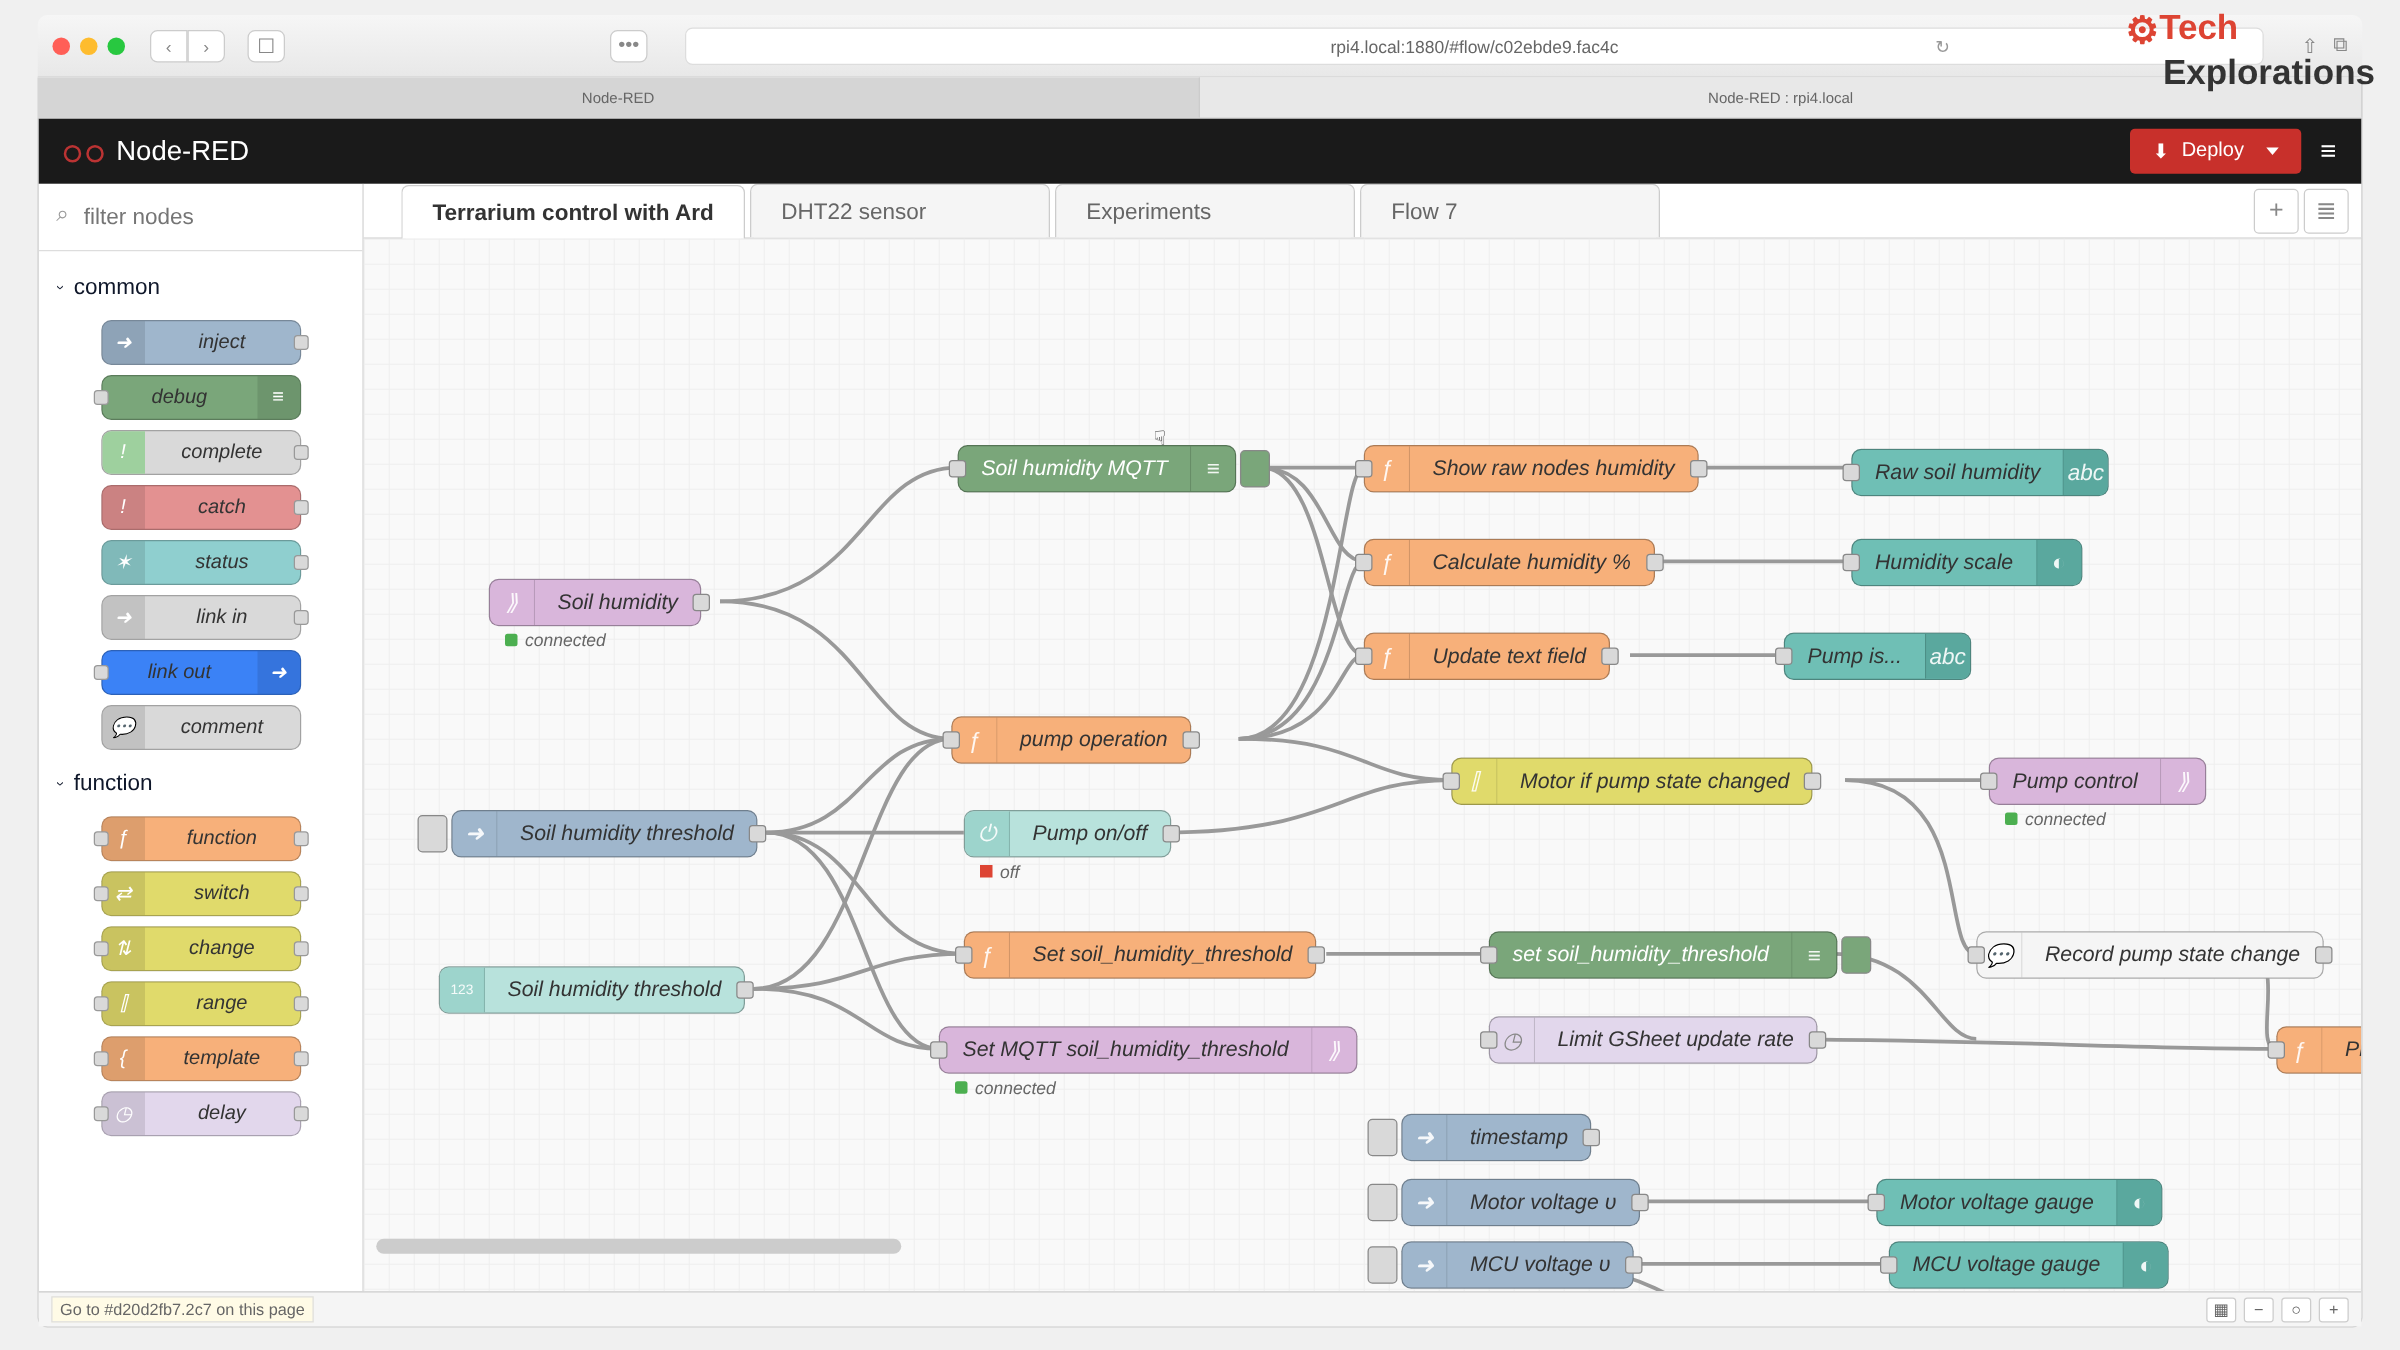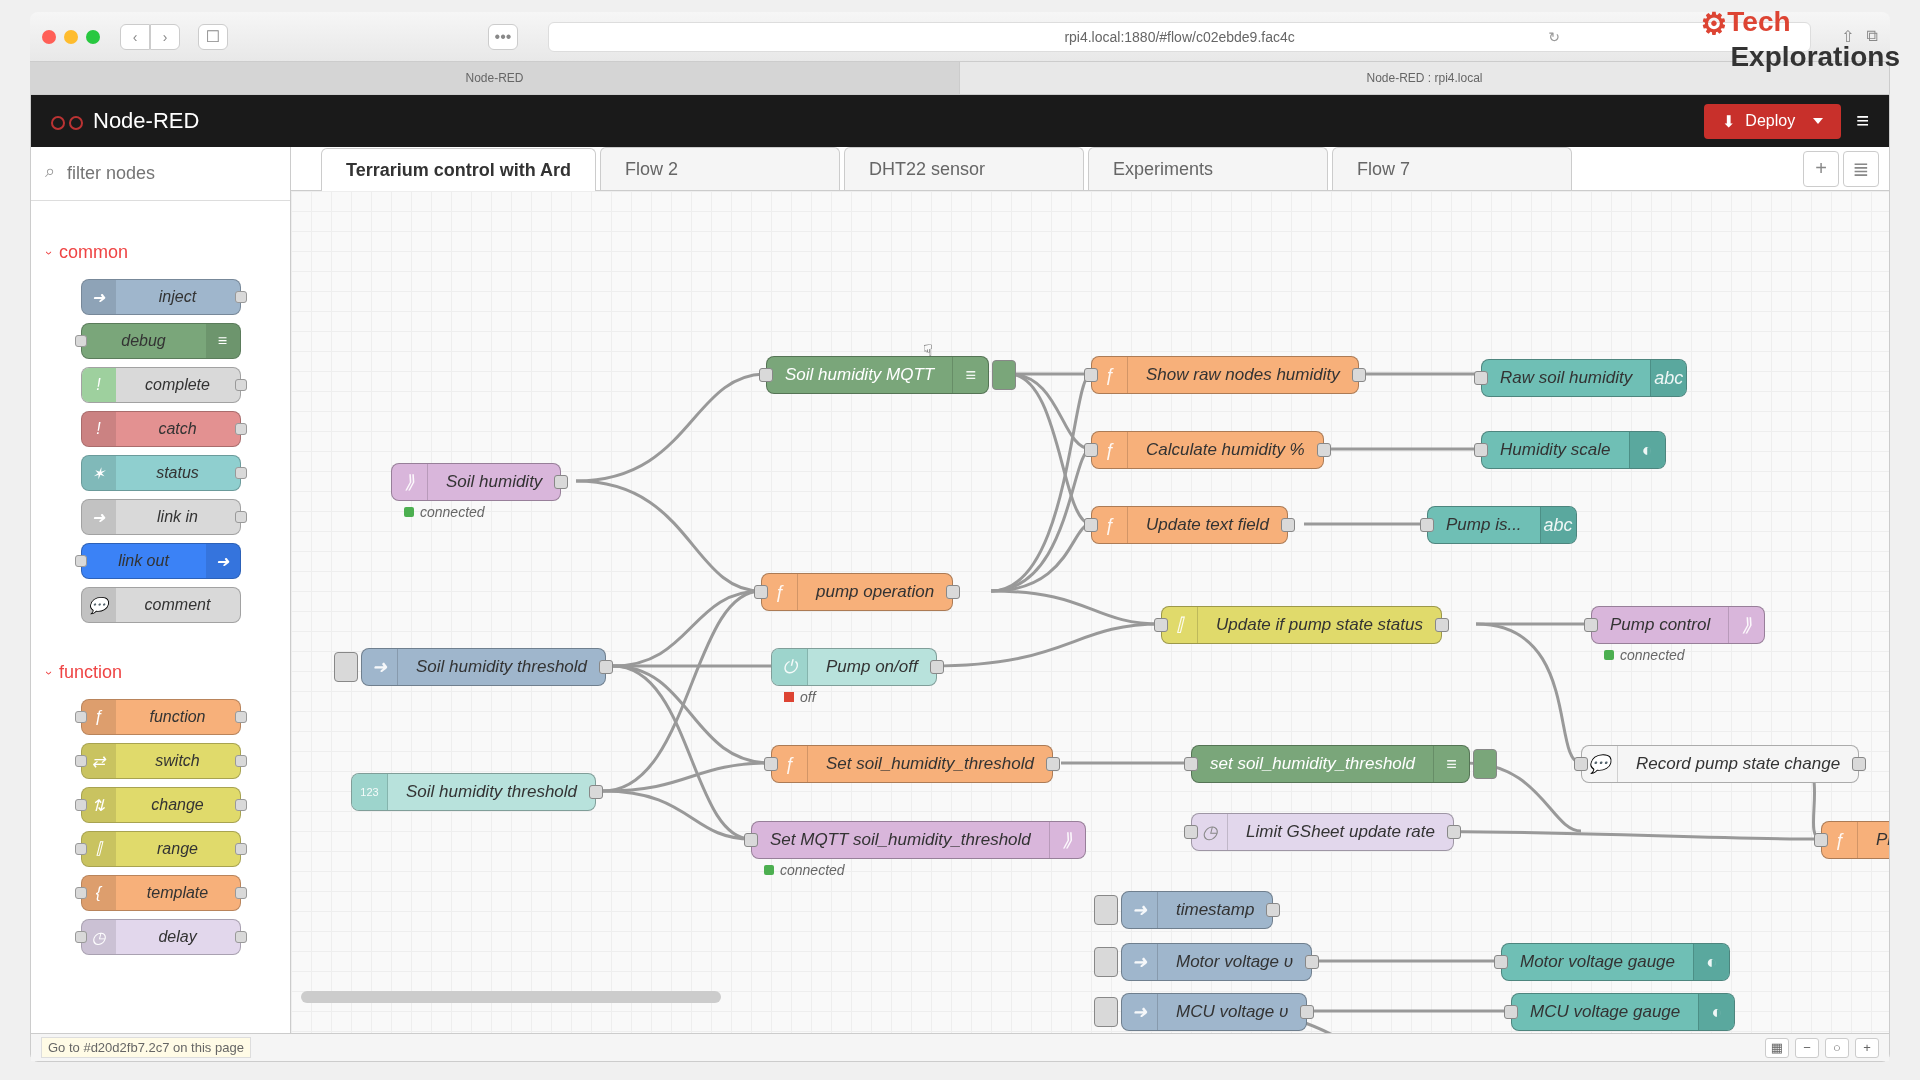--- a/index.html
+++ b/index.html
@@ -42,21 +42,21 @@
 
 
 .palette { width: 260px; background: #fff; border-right: 1px solid #ccc; display: flex; flex-direction: column; }
 .filter-box { padding: 12px 14px; border-bottom: 1px solid #ddd; }
 .filter-input { width: 100%; border: none; font-size: 18px; color: #999; padding: 4px 0 4px 22px; background: none; outline: none; }
 .filter-wrap { position: relative; }
 .filter-wrap::before { content: '⌕'; position: absolute; left: 0; top: 2px; color: #999; font-size: 18px; }
 .palette-body { flex: 1; overflow-y: auto; padding: 10px 0; position: relative; }
 .palette-body::-webkit-scrollbar{width:12px;}
 .palette-body::-webkit-scrollbar-thumb{background:#ccc;border-radius:6px;}
-.cat-header { display: flex; align-items: center; gap: 8px; padding: 8px 16px; font-size: 18px; color: #ef4444; cursor: pointer; font-weight: 500; margin-top: 23px; }
+.cat-header { display: flex; align-items: center; gap: 8px; padding: 8px 16px; font-size: 18px; color: #0f172a; cursor: pointer; font-weight: 500; }
 .cat-chev { font-size: 12px; transform: rotate(90deg); display: inline-block; }
 .palette-nodes { padding: 8px 0; display: flex; flex-direction: column; gap: 8px; align-items: center; }
 .p-node { width: 160px; height: 36px; border-radius: 8px; display: flex; align-items: center; font-size: 16px; font-style: italic; color: #333; position: relative; border: 1px solid rgba(0,0,0,0.25); }
 .p-node .icon-slot { width: 34px; height: 100%; border-radius: 7px 0 0 7px; display: flex; align-items: center; justify-content: center; color: #fff; font-size: 16px; }
 .p-node .icon-slot.right { border-radius: 0 7px 7px 0; margin-left: auto; }
 .p-node .label { flex: 1; text-align: center; padding: 0 6px; }
 .p-port { width: 12px; height: 12px; background: #d9d9d9; border: 1px solid #999; border-radius: 3px; position: absolute; top: 50%; transform: translateY(-50%); }
 .p-port.l { left: -7px; } .p-port.r { right: -7px; }
 
 
@@ -238,21 +238,20 @@
               <div class="p-port l"></div>
               <div class="p-port r"></div>
             </div>
           </div>
         </div>
     </div>
 
     <div class="flow-area">
       <div class="flow-tabs" id="flow-tabs">
         <div class="flow-tab active">Terrarium control with Ard</div>
-          <div class="flow-tab">Flow 2</div>
           <div class="flow-tab">DHT22 sensor</div>
           <div class="flow-tab">Experiments</div>
           <div class="flow-tab">Flow 7</div>
           <div class="flow-tab-btns">
           <div class="tab-btn">+</div>
           <div class="tab-btn">≣</div>
         </div>
       </div>
 
       <div class="canvas">
@@ -353,21 +352,21 @@
           <div class="nl">Pump on/off</div>
           <div class="port out"></div>
           <div class="node-status">
               <span class="status-dot red"></span>
               <span>off</span>
             </div>
         </div>
 
         <div class="node" style="left:870px;top:415px;background:#e0da6b">
           <div class="ni">⫿</div>
-          <div class="nl">Update if pump state status</div>
+          <div class="nl">Motor if pump state changed</div>
           <div class="port in"></div>
             <div class="port out"></div>
         </div>
 
         <div class="node" style="left:1300px;top:415px;background:#d9b6db">
           <div class="port in"></div>
           <div class="nl">Pump control</div>
           <div class="ni right">⟫</div>
           <div class="node-status">
               <span class="status-dot green"></span>

